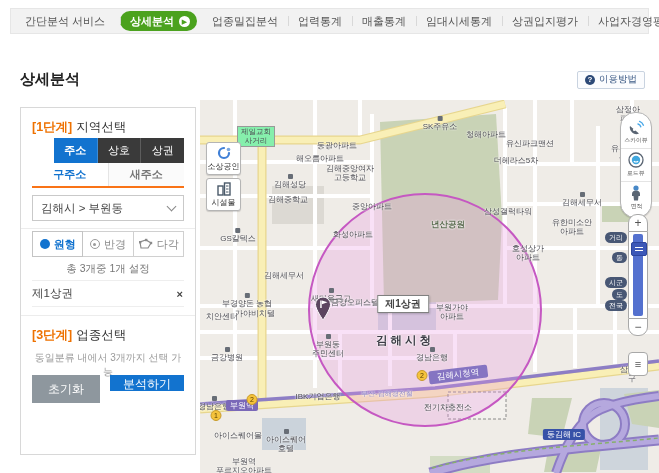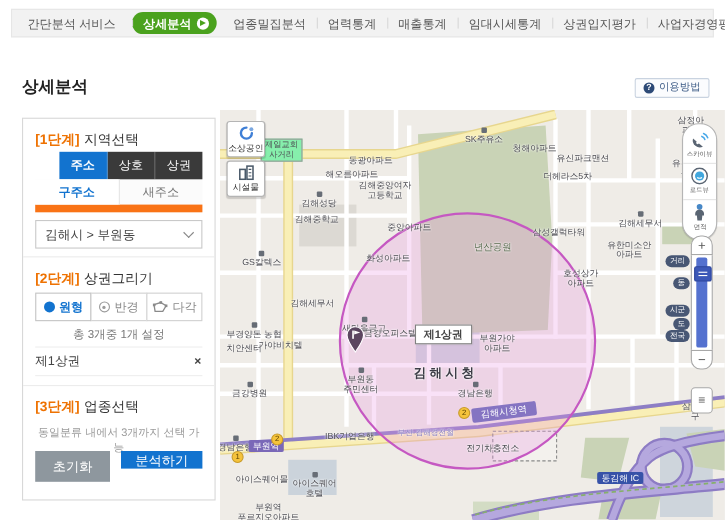--- a/index.html
+++ b/index.html
@@ -27,22 +27,22 @@
   #panel{position:absolute;left:20px;top:107px;width:176px;height:348px;box-sizing:border-box;
     border:1px solid #d8d8d8;background:#fff;font-size:11px;padding:0 11px;}
   .step-head{margin-top:8px;height:22px;display:flex;align-items:center;gap:4px;font-size:12.5px;}
   .step-badge{color:var(--step-orange,#ee7202);font-weight:bold;}
   .step-title{color:#333;font-weight:normal;}
   #tabs{display:flex;height:25px;margin-left:22px;}
   #tabs .tab{flex:1;display:flex;align-items:center;justify-content:center;background:#3a3a3a;color:#fff;
     font-size:11px;cursor:pointer;border-right:1px solid rgba(255,255,255,.18);}
   #tabs .tab:last-child{border-right:none;}
   #tabs .tab.active{background:var(--accent-blue,#1273cf);font-weight:bold;}
-  #subtabs{display:flex;height:23px;border-bottom:7px solid #f97316;background:#fbfbfb;}
-  #subtabs .subtab{flex:1;display:flex;align-items:center;justify-content:center;color:#777;cursor:pointer;}
+  #subtabs{display:flex;height:23px;border-bottom:2px solid #f97316;background:#fbfbfb;}
+  #subtabs .subtab{flex:1;display:flex;align-items:center;justify-content:center;color:#777;cursor:pointer;font-weight:bold;}
   #subtabs .subtab + .subtab{border-left:1px solid #e5e5e5;}
   #subtabs .subtab.active{color:var(--accent-blue,#1273cf);font-weight:bold;background:#fff;}
   .selectbox{margin:7px 0;height:26px;box-sizing:border-box;border:1px solid #c9c9c9;display:flex;align-items:center;
     justify-content:space-between;padding:0 8px;font-size:11.5px;color:#444;cursor:pointer;background:#fff;}
   .chev{width:6px;height:6px;border-right:1.5px solid #888;border-bottom:1.5px solid #888;transform:rotate(45deg);margin-top:-3px;}
   .sep{height:1px;background:#ececec;margin:2px -11px 0;}
   #tools{display:flex;height:26px;margin-top:2px;}
   #tools .tool{flex:1;display:flex;align-items:center;justify-content:center;gap:4px;border:1px solid #d0d0d0;
     background:#fff;color:#888;font-size:11px;cursor:pointer;margin-left:-1px;}
   #tools .tool:first-child{margin-left:0;}
@@ -58,37 +58,37 @@
   #panel-footer{margin-top:11px;display:flex;gap:10px;}
   #reset-btn{width:68px;height:28px;border:none;background:var(--reset-gray,#8e979e);color:#fff;font-size:12px;cursor:pointer;font-family:inherit;}
   #analyze-btn{flex:1;height:16px;border:none;background:var(--accent-blue,#1273cf);color:#fff;font-size:12px;cursor:pointer;font-family:inherit;}
   
   #map{position:absolute;left:200px;top:100px;width:459px;height:373px;overflow:hidden;background:#efece7;cursor:grab;}
   #map svg.art{position:absolute;left:0;top:0;}
   #labels{position:absolute;left:0;top:0;width:100%;height:100%;pointer-events:none;z-index:2;}
   .map-label{position:absolute;transform:translateX(-50%);font-size:8px;color:#4c4c52;line-height:1.15;
     text-align:center;white-space:pre-line;text-shadow:0 0 2px #fff,0 0 2px #fff;}
   .map-label.poi::before{content:"";display:block;width:5px;height:5px;background:#676d76;border-radius:1px;margin:0 auto 1px;}
-  .map-label.park{color:#5a6b4f;font-size:8.5px;}
+  .map-label.park{color:#5a6b4f;font-size:8.5px;font-weight:bold;}
   .map-label.cityhall{font-size:11.5px;font-weight:bold;letter-spacing:3px;color:#3c3c46;}
   .map-label.rail{color:#8a7fc0;font-size:7px;}
   .map-label.station-pill{background:#7a68b8;color:#fff;padding:1px 4px;border-radius:2px;font-size:8px;text-shadow:none;}
   .map-label.station-band{background:#8574c2;color:#fff;padding:1.5px 8px;border-radius:2px;font-size:8.5px;
     text-shadow:none;transform:translateX(-50%) rotate(-7deg);}
   .map-label.ic-pill{background:#3752a8;color:#fff;padding:1px 4px;border-radius:2px;font-size:8px;text-shadow:none;}
   .map-label.roadnum{background:#f5c33b;border:1px solid #c89b2a;color:#5b4200;width:9px;height:9px;border-radius:50%;
     font-size:7px;line-height:9px;text-shadow:none;padding:0;}
   .map-label.boxed{background:#86efac;border:1px solid #999;padding:1px 3px;font-size:7.5px;text-shadow:none;}
   #selected-area-box{position:absolute;left:203px;top:195px;transform:translateX(-50%);z-index:3;background:#fff;
     border:1px solid #808080;padding:1px 7px;font-size:10px;font-weight:bold;color:#444;box-shadow:1px 1px 2px rgba(0,0,0,.2);}
   #pin{position:absolute;left:114px;top:196px;z-index:3;}
   
   .mbtn{position:absolute;width:35px;height:33px;background:#fff;border:1px solid #b5b5b5;border-radius:3px;
     box-shadow:0 1px 1px rgba(0,0,0,.15);display:flex;flex-direction:column;align-items:center;justify-content:center;
-    font-size:8px;color:#333;cursor:pointer;z-index:5;gap:1px;font-family:inherit;padding:0;}
+    font-size:8px;color:#333;cursor:pointer;z-index:5;gap:1px;font-family:inherit;padding:0;margin-top:32px;}
   #right-pill{position:absolute;left:420px;top:12px;width:30px;background:#fff;border:1px solid #b5b5b5;
     border-radius:15px;z-index:5;display:flex;flex-direction:column;padding:3px 0;box-shadow:0 1px 1px rgba(0,0,0,.15);}
   #right-pill .rc{display:flex;flex-direction:column;align-items:center;padding:3px 0;cursor:pointer;}
   #right-pill .rc + .rc{border-top:1px solid #e4e4e4;}
   #right-pill .rc .rc-label{font-size:6.5px;color:#555;margin-top:1px;transform:scale(.9);}
   #zoom-ctl{position:absolute;left:428px;top:114px;width:20px;z-index:5;}
   #zoom-ctl button{display:block;width:20px;height:18px;box-sizing:border-box;background:#fff;border:1px solid #a8a8a8;
     font-size:12px;line-height:14px;color:#555;cursor:pointer;padding:0;font-family:inherit;}
   #zoom-in{border-radius:9px 9px 0 0;}
   #zoom-out{border-radius:0 0 9px 9px;}
@@ -158,24 +158,20 @@
       </div>
     <div id="subtabs">
         <div class="subtab active">구주소</div>
         <div class="subtab">새주소</div>
       </div>
     <div class="selectbox">
       <span>김해시 &gt; 부원동</span>
       <span class="chev"></span>
     </div>
     <div class="sep"></div>
-    <div class="step-head">
-      <span class="step-badge">[2단계]</span>
-      <span class="step-title">상권그리기</span>
-    </div>
     <div id="tools">
         <div class="tool active">
           <span class="dot-blue"></span>
           <span>원형</span>
         </div>
         <div class="tool">
           <span class="dot-radius">
             <span></span>
           </span>
           <span>반경</span>
@@ -293,21 +289,21 @@
         <div class="map-label park" style="left: 248px; top: 120px;">년산공원</div>
         <div class="map-label" style="left: 308px; top: 107px;">삼성갤럭타워</div>
         <div class="map-label poi" style="left: 382px; top: 92px;">김해세무서</div>
         <div class="map-label" style="left: 88px; top: 95px;">김해중학교</div>
         <div class="map-label poi" style="left: 38px; top: 128px;">GS칼텍스</div>
         <div class="map-label" style="left: 372px; top: 118px;">유한미소안
 아파트</div>
         <div class="map-label" style="left: 328px; top: 144px;">호성상가
 아파트</div>
         <div class="map-label" style="left: 84px; top: 171px;">김해세무서</div>
-        <div class="map-label poi" style="left: 31px; top: 193px;">부경양돈 농협</div>
+        <div class="map-label poi" style="left: 47px; top: 193px;">부경양돈 농협</div>
         <div class="map-label" style="left: 55px; top: 209px;">가야비치텔</div>
         <div class="map-label" style="left: 22px; top: 212px;">치안센터</div>
         <div class="map-label poi" style="left: 131px; top: 188px;">새마을금고</div>
         <div class="map-label" style="left: 155px; top: 198px;">금강오피스텔</div>
         <div class="map-label" style="left: 252px; top: 203px;">부원가야
 아파트</div>
         <div class="map-label cityhall" style="left: 205px; top: 234px;">김해시청</div>
         <div class="map-label poi" style="left: 128px; top: 234px;">부원동
 주민센터</div>
         <div class="map-label poi" style="left: 232px; top: 247px;">경남은행</div>

